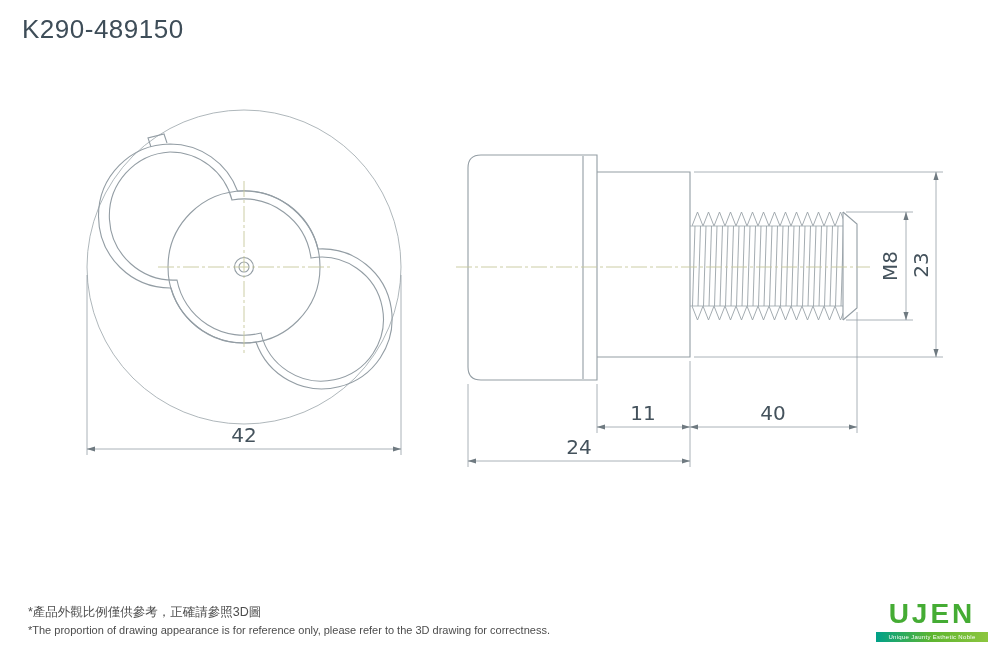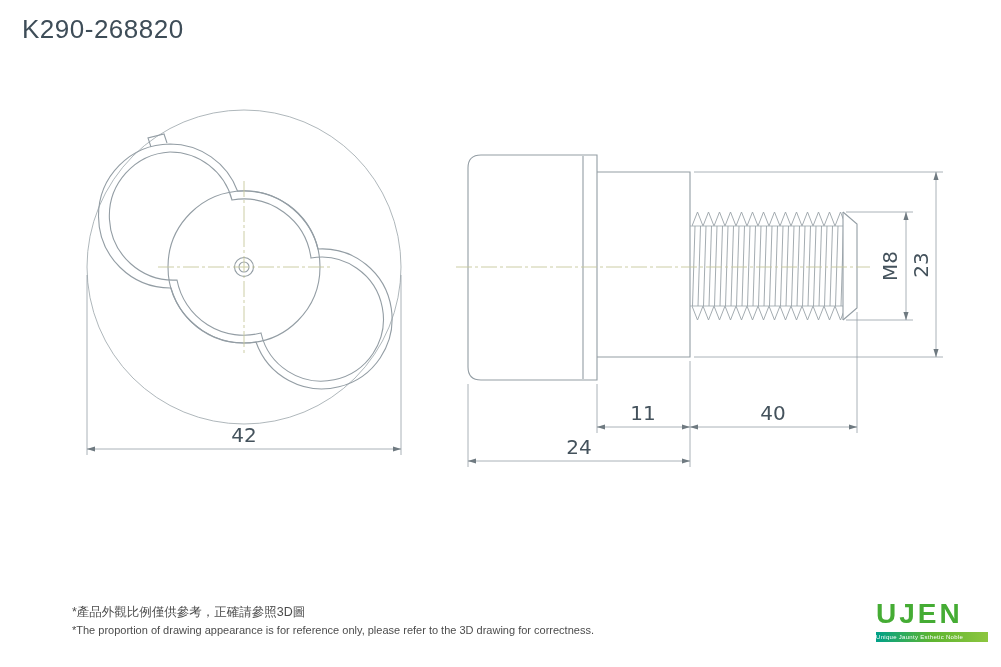--- a/index.html
+++ b/index.html
@@ -10,40 +10,40 @@
   .part-title{
     position:absolute;left:22px;top:14px;
     font-size:26px;letter-spacing:.5px;color:#3e4d58;font-weight:500;
   }
   svg.drawing{position:absolute;left:0;top:0;}
   .outline{stroke:#939da4;stroke-width:1.1;fill:none;}
   .thin{stroke:#9aa4aa;stroke-width:.8;fill:none;}
   .centerline{stroke:#c6c79b;stroke-width:.9;fill:none;stroke-dasharray:16 3 3 3;}
   .dimline{stroke:#95a0a6;stroke-width:.8;fill:none;}
   .dim{font-family:"DejaVu Sans",sans-serif;font-size:20px;fill:#44525c;}
-  .footnotes{position:absolute;left:28px;top:604px;color:#4c4c4c;margin-left:44px;}
+  .footnotes{position:absolute;left:28px;top:604px;color:#4c4c4c;}
   .fn-zh{margin:0 0 3px 0;font-size:12.5px;}
   .fn-en{margin:0;font-size:11px;}
-  .logo{position:absolute;right:13px;top:599px;width:112px;text-align:left;}
+  .logo{position:absolute;right:13px;top:599px;width:112px;text-align:center;}
   .logo-name{
     display:block;font-size:28px;font-weight:700;letter-spacing:3px;
     color:#45ac34;line-height:1.1;
   }
   .logo-bar{
     margin-top:2px;height:10px;line-height:10px;
     background:linear-gradient(90deg,#00a189,#5eb530,#8dc63f);
     color:#fff;font-size:6px;letter-spacing:.3px;white-space:nowrap;overflow:hidden;
   }
 </style>
 </head>
 <body>
 
 <div class="canvas">
 
-  <div class="part-title">K290-268820</div>
+  <div class="part-title">K290-489150</div>
 
   <svg class="drawing" width="1001" height="667" viewBox="0 0 1001 667">
     <defs>
       <marker id="arr" viewBox="0 0 10 8" refX="9.3" refY="4" markerWidth="11" markerHeight="9" orient="auto-start-reverse">
         <path d="M0,1 L9.6,4 L0,7 Z" fill="#6f7a81"></path>
       </marker>
       <pattern id="threadPat" patternUnits="userSpaceOnUse" x="692" y="212" width="11" height="108">
         <path d="M0,14 L5.5,0 L11,14 M0,94 L5.5,108 L11,94 M3,14 L0.5,94 M8.5,14 L6,94" fill="none" stroke="#98a1a7" stroke-width="0.9"></path>
       </pattern>
     </defs>

